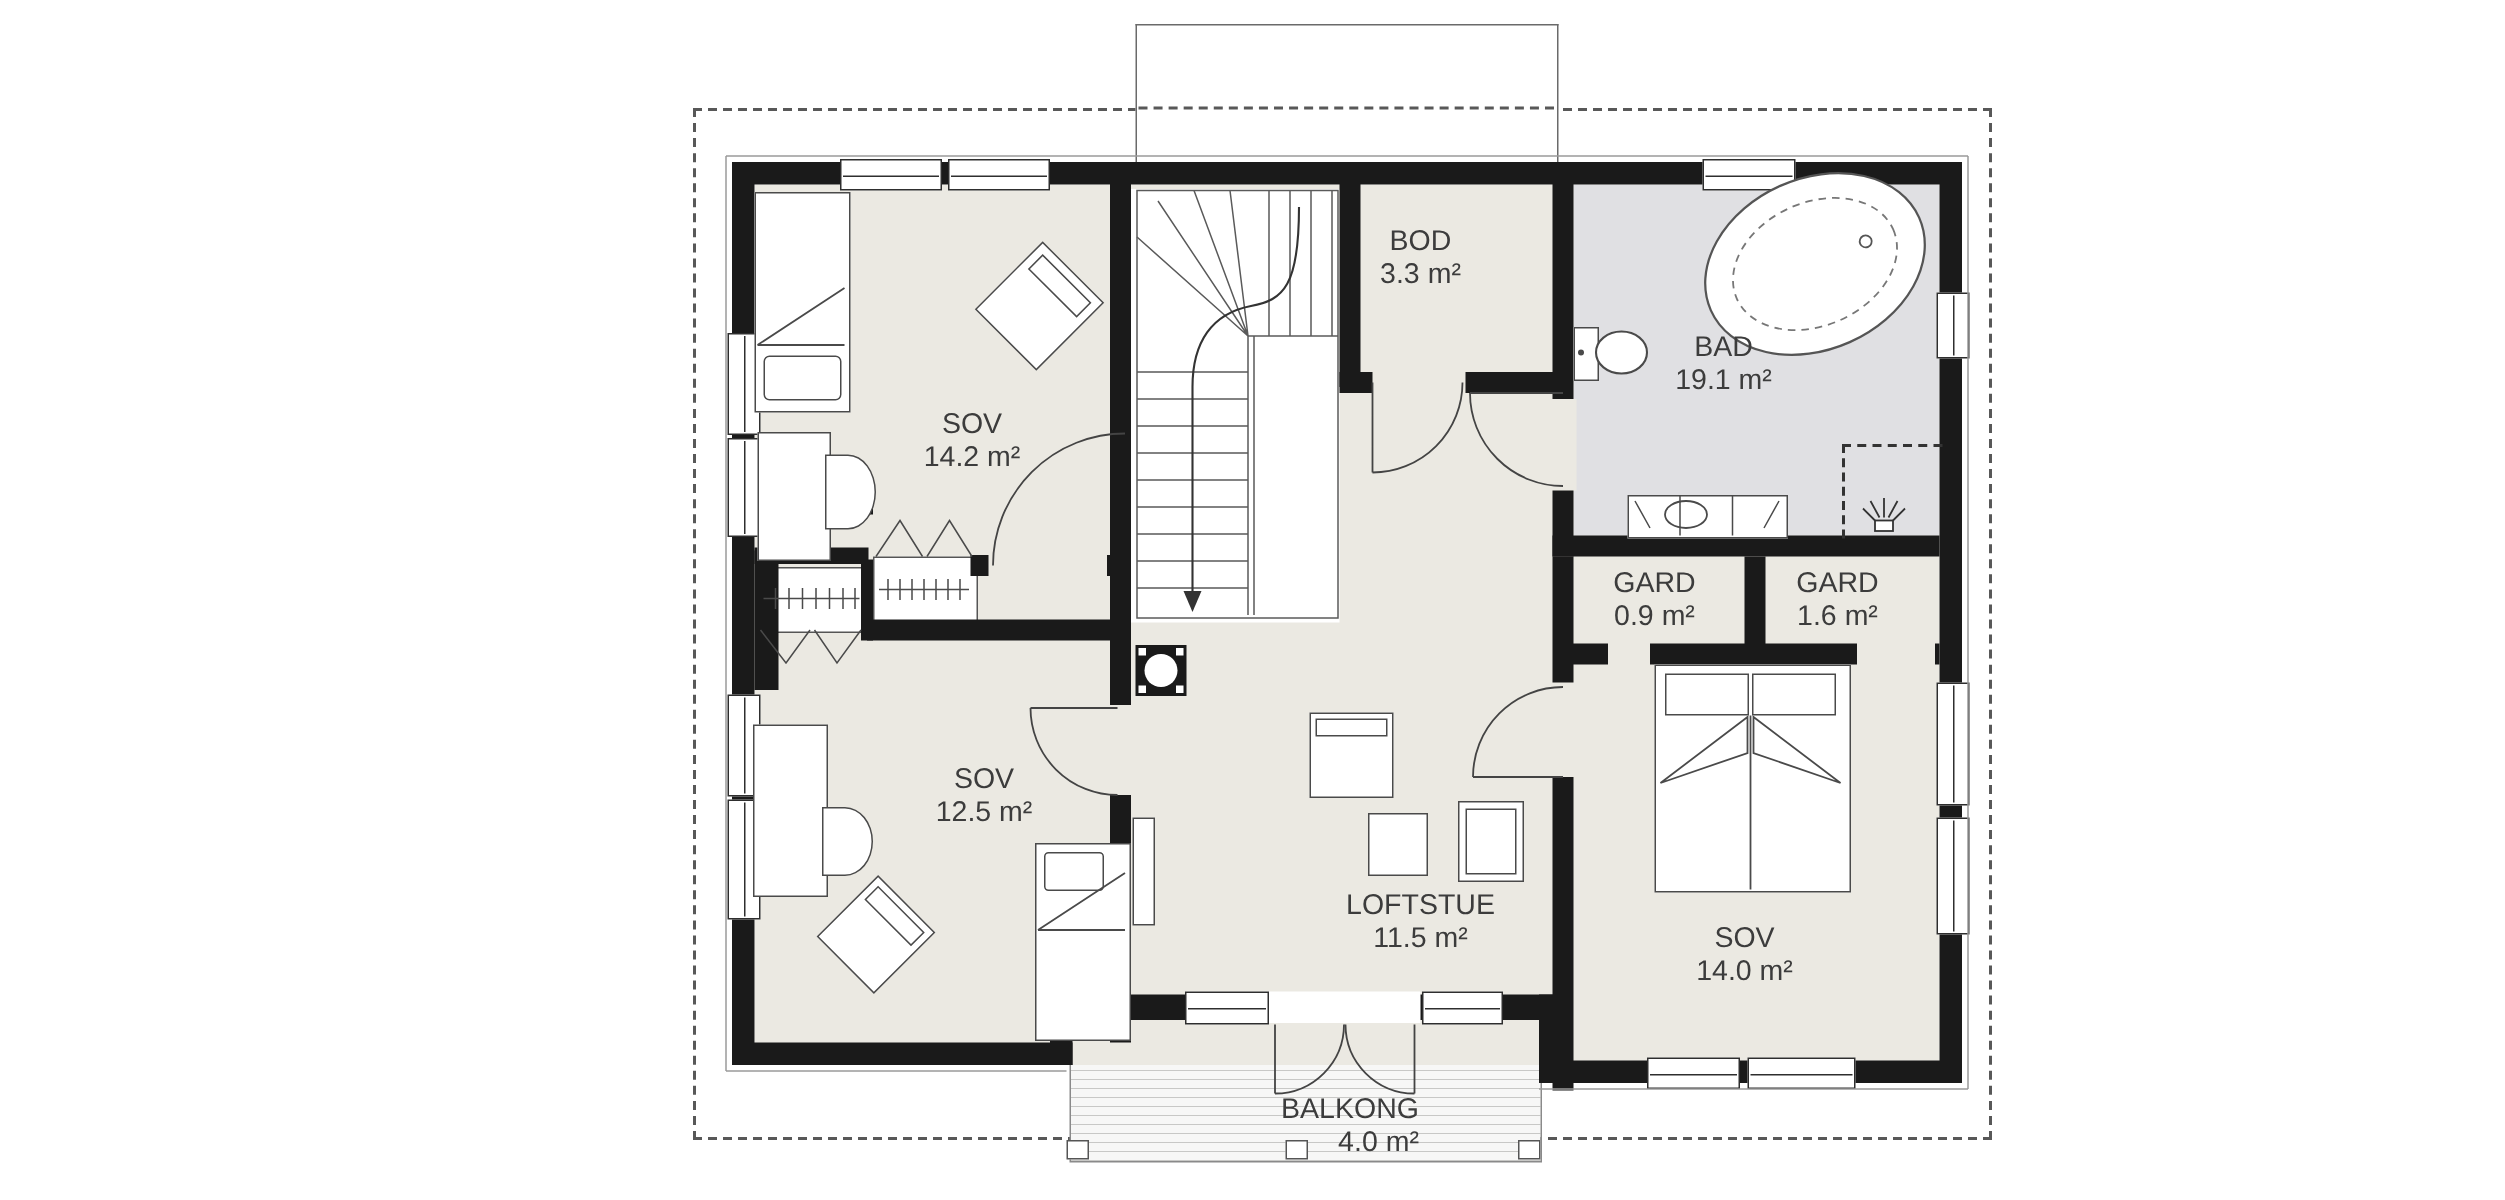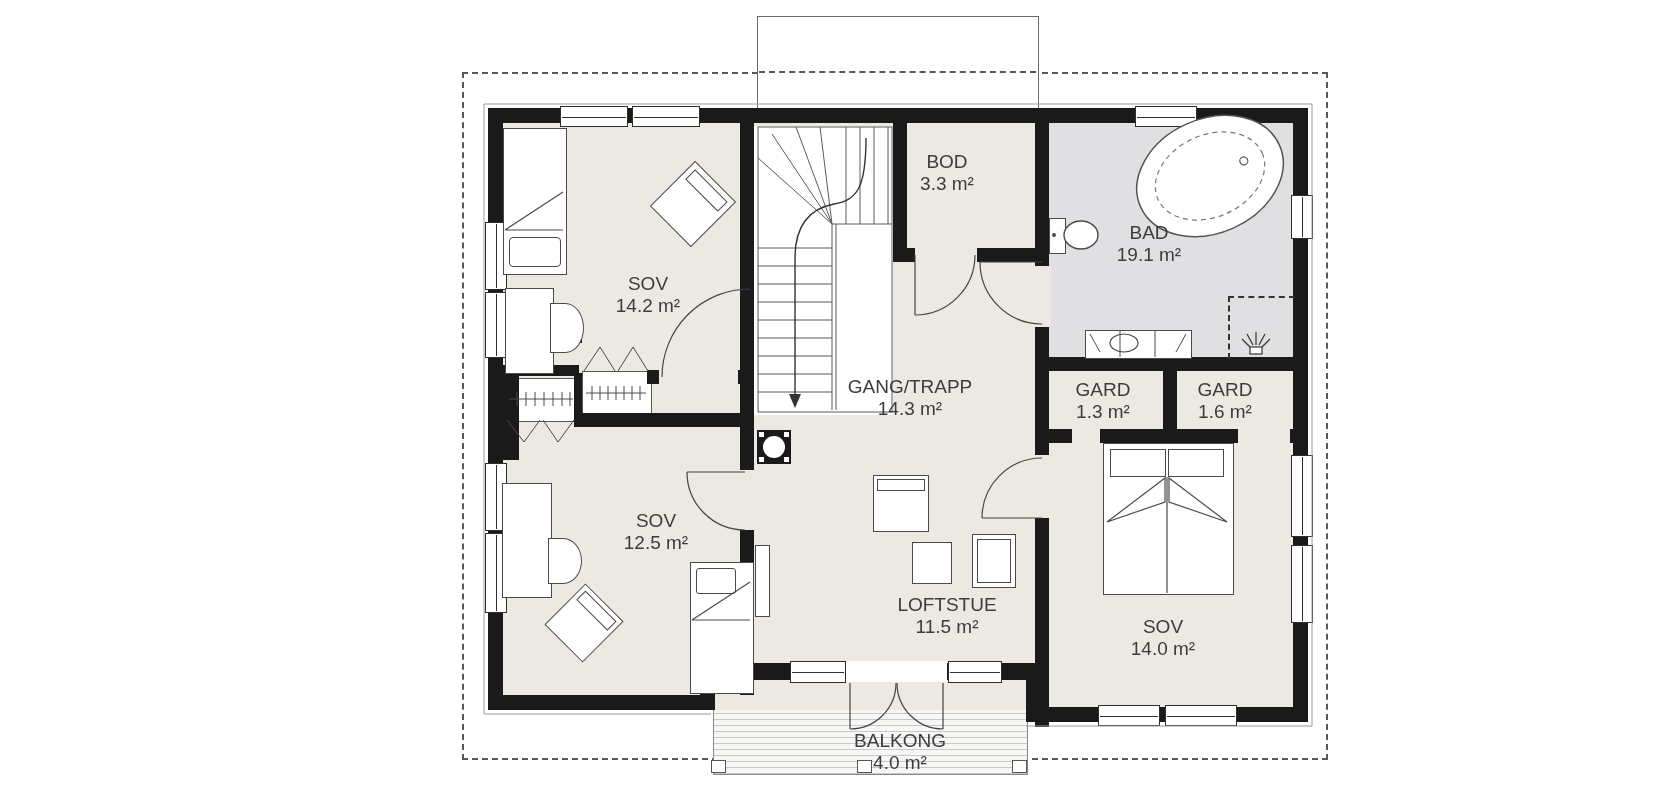--- a/index.html
+++ b/index.html
@@ -224,34 +224,30 @@
       <span>14.0 m²</span>
   </div>
   <div class="room-label" style="left:947px;top:172px;">
     <span>BOD</span>
       <span>3.3 m²</span>
   </div>
   <div class="room-label" style="left:1149px;top:243px;">
     <span>BAD</span>
       <span>19.1 m²</span>
   </div>
-  <div class="room-label" style="left:910px;top:397px;">
-    <span>GANG/TRAPP</span>
-      <span>14.3 m²</span>
-  </div>
   <div class="room-label" style="left:1103px;top:400px;">
     <span>GARD</span>
-      <span>1.3 m²</span>
+      <span>0.9 m²</span>
   </div>
   <div class="room-label" style="left:1225px;top:400px;">
     <span>GARD</span>
       <span>1.6 m²</span>
   </div>
   <div class="room-label" style="left:903px;top:615px;margin-left:44px;">
     <span>LOFTSTUE</span>
       <span>11.5 m²</span>
   </div>
-  <div class="room-label" style="left:900px;top:751px;">
+  <div class="room-label" style="left:900px;top:751px;text-align:right;">
     <span>BALKONG</span>
       <span>4.0 m²</span>
   </div>
 
 </div>
 
 </body></html>

